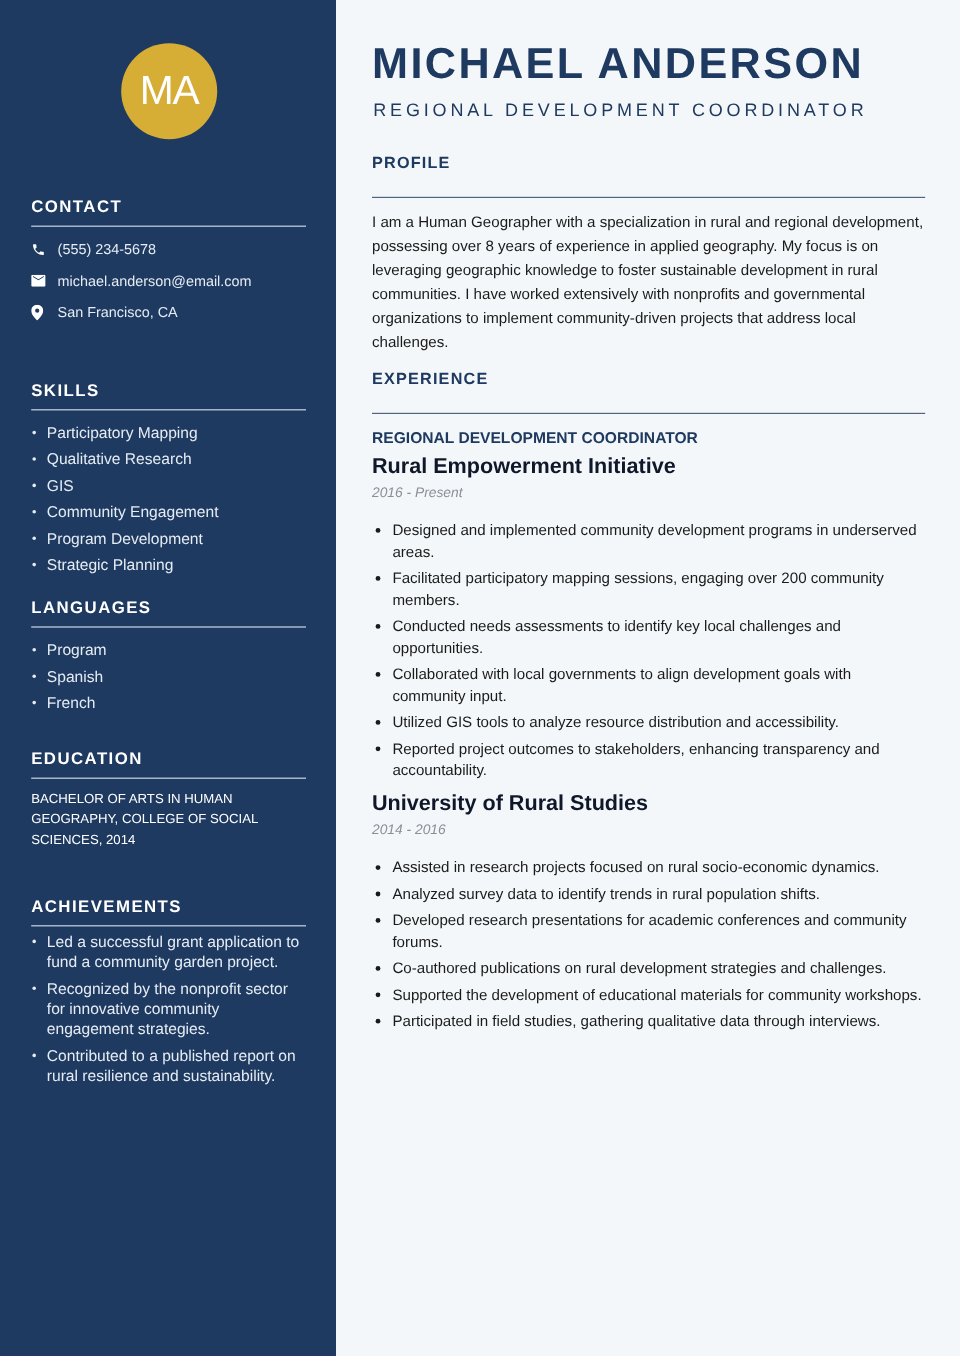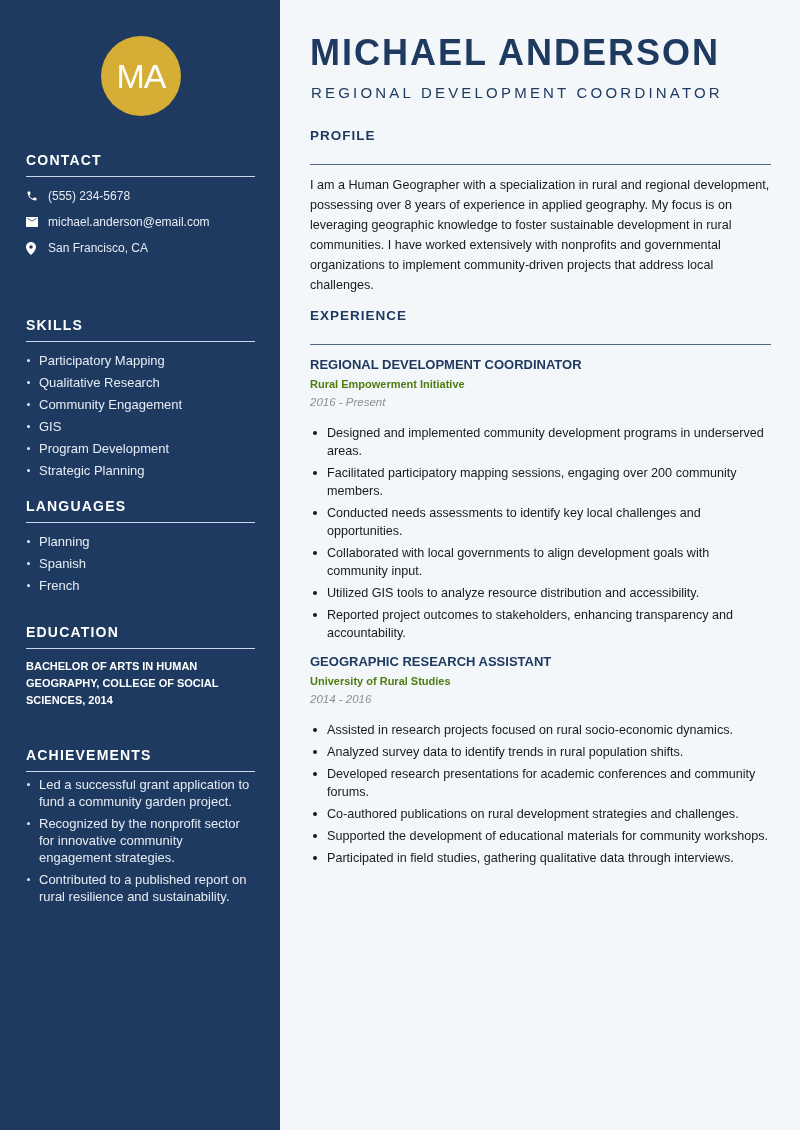--- a/index.html
+++ b/index.html
@@ -8,42 +8,42 @@
   .sidebar { position: absolute; left: 0; top: 0; width: 280px; height: 1130px; background: #1e3a60; color: #ffffff; }
   .main { position: absolute; left: 280px; top: 0; width: 520px; height: 1130px; background: #f4f7f9; }
   .avatar { position: absolute; left: 101px; top: 36px; width: 80px; height: 80px; border-radius: 50%; background: #d6ae35; display: flex; align-items: center; justify-content: center; color: #fff; font-weight: normal; font-size: 34px; letter-spacing: -1px; }
   .side-section { position: absolute; left: 26px; width: 229px; }
   .side-title { font-size: 14px; font-weight: bold; letter-spacing: 1.2px; color: #ffffff; padding-bottom: 8px; border-bottom: 1.5px solid #c9d6e8; }
   .contact-row { display: flex; align-items: center; height: 26px; font-size: 12px; color: #e6ecf4; }
   .contact-row .ic { width: 22px; display: flex; align-items: center; }
   .side-list { list-style: none; margin-top: 8px; }
   .side-list li { font-size: 13px; color: #e6ecf4; line-height: 17px; padding-left: 13px; position: relative; margin-bottom: 5px; }
   .side-list li::before { content: ""; position: absolute; left: 1px; top: 7px; width: 3px; height: 3px; background: #e6ecf4; border-radius: 50%; }
-  .edu-text { font-size: 11px; font-weight: bold; color: #ffffff; line-height: 17px; margin-top: 9px; }
+  .edu-text { font-size: 11px; font-weight: normal; color: #ffffff; line-height: 17px; margin-top: 9px; }
   .name { position: absolute; left: 30px; top: 32px; font-size: 36px; font-weight: bold; letter-spacing: 2px; color: #1e3a60; }
   .role { position: absolute; left: 31px; top: 84px; font-size: 15px; letter-spacing: 3.2px; color: #1e3a60; }
   .main-section { position: absolute; left: 30px; width: 461px; }
   .main-title { font-size: 13.5px; font-weight: bold; letter-spacing: 1px; color: #1e3a60; padding-bottom: 21px; border-bottom: 1.3px solid #4f6584; }
   .profile-text { font-size: 12.6px; color: #1a1a1a; line-height: 20px; margin-top: 10px; }
   .job-title { font-size: 13px; font-weight: bold; color: #1e3a60; margin-top: 12px; }
-  .job-org { font-size: 11px; font-weight: bold; color: #4d7c0f; margin-top: 6px; }
+  .job-org { font-size: 18px; font-weight: bold; color: #0f172a; margin-top: 6px; }
   .job-date { font-size: 11.5px; font-style: italic; color: #8a8f96; margin-top: 6px; }
   .job-list { list-style: none; margin-top: 16px; }
   .job-list li { font-size: 12.6px; color: #1a1a1a; line-height: 18px; padding-left: 17px; position: relative; margin-bottom: 4px; }
   .job-list li::before { content: ""; position: absolute; left: 3px; top: 7px; width: 4px; height: 4px; background: #1a1a1a; border-radius: 50%; }
 </style>
 </head>
 <body>
 
 <div class="sidebar">
   <div class="avatar">
       <span>MA</span>
     </div>
 
-  <div class="side-section" style="top:152px;">
+  <div class="side-section" style="top:164px;">
     <div class="side-title">CONTACT</div>
     <div style="margin-top:6px;">
       <div class="contact-row">
         <span class="ic">
           <svg width="12" height="12" viewBox="0 0 24 24">
               <path fill="#fff" d="M6.6 10.8c1.4 2.8 3.8 5.1 6.6 6.6l2.2-2.2c.3-.3.7-.4 1-.2 1.1.4 2.3.6 3.6.6.6 0 1 .4 1 1V20c0 .6-.4 1-1 1C10.6 21 3 13.4 3 4c0-.6.4-1 1-1h3.5c.6 0 1 .4 1 1 0 1.3.2 2.5.6 3.6.1.3 0 .7-.2 1L6.6 10.8z"></path>
             </svg>
         </span>
         <span>(555) 234-5678</span>
       </div>
@@ -64,31 +64,31 @@
         <span>San Francisco, CA</span>
       </div>
     </div>
   </div>
 
   <div class="side-section" style="top:317px;">
     <div class="side-title">SKILLS</div>
     <ul class="side-list" style="margin-top:10px;">
       <li>Participatory Mapping</li>
       <li>Qualitative Research</li>
+      <li>GIS</li>
       <li>Community Engagement</li>
-      <li>GIS</li>
       <li>Program Development</li>
       <li>Strategic Planning</li>
     </ul>
   </div>
 
   <div class="side-section" style="top:498px;">
     <div class="side-title">LANGUAGES</div>
     <ul class="side-list" style="margin-top:10px;">
-      <li>Planning</li>
+      <li>Program</li>
       <li>Spanish</li>
       <li>French</li>
     </ul>
   </div>
 
   <div class="side-section" style="top:624px;">
     <div class="side-title">EDUCATION</div>
     <div class="edu-text">BACHELOR OF ARTS IN HUMAN GEOGRAPHY, COLLEGE OF SOCIAL SCIENCES, 2014</div>
   </div>
 
@@ -122,21 +122,20 @@
         <li>Designed and implemented community development programs in underserved areas.</li>
         <li>Facilitated participatory mapping sessions, engaging over 200 community members.</li>
         <li>Conducted needs assessments to identify key local challenges and opportunities.</li>
         <li>Collaborated with local governments to align development goals with community input.</li>
         <li>Utilized GIS tools to analyze resource distribution and accessibility.</li>
         <li>Reported project outcomes to stakeholders, enhancing transparency and accountability.</li>
       </ul>
     </div>
 
     <div style="margin-top:8px;">
-      <div class="job-title">GEOGRAPHIC RESEARCH ASSISTANT</div>
       <div class="job-org">University of Rural Studies</div>
       <div class="job-date">2014 - 2016</div>
       <ul class="job-list">
         <li>Assisted in research projects focused on rural socio-economic dynamics.</li>
         <li>Analyzed survey data to identify trends in rural population shifts.</li>
         <li>Developed research presentations for academic conferences and community forums.</li>
         <li>Co-authored publications on rural development strategies and challenges.</li>
         <li>Supported the development of educational materials for community workshops.</li>
         <li>Participated in field studies, gathering qualitative data through interviews.</li>
       </ul>

